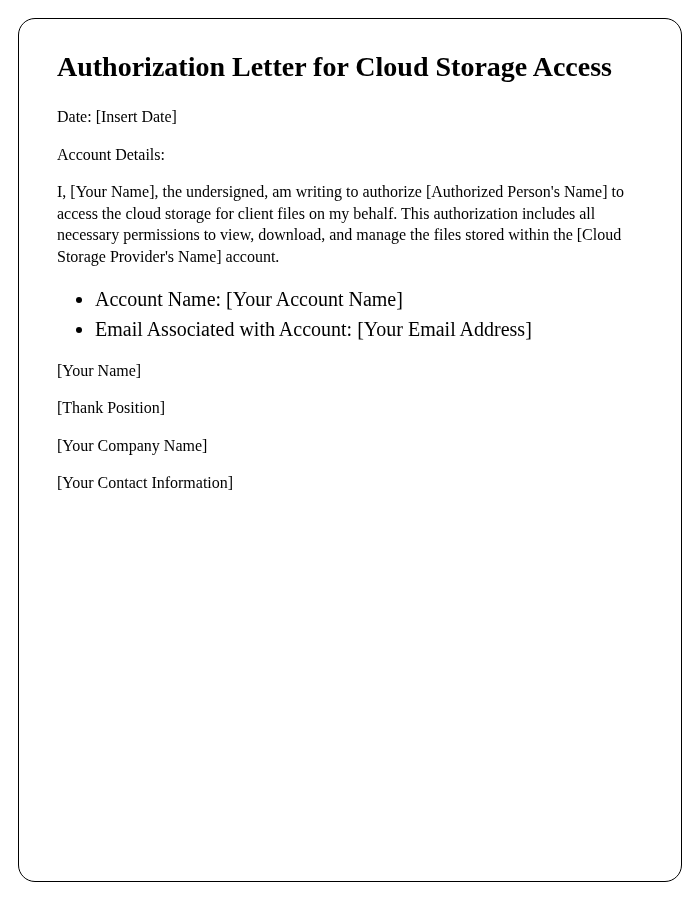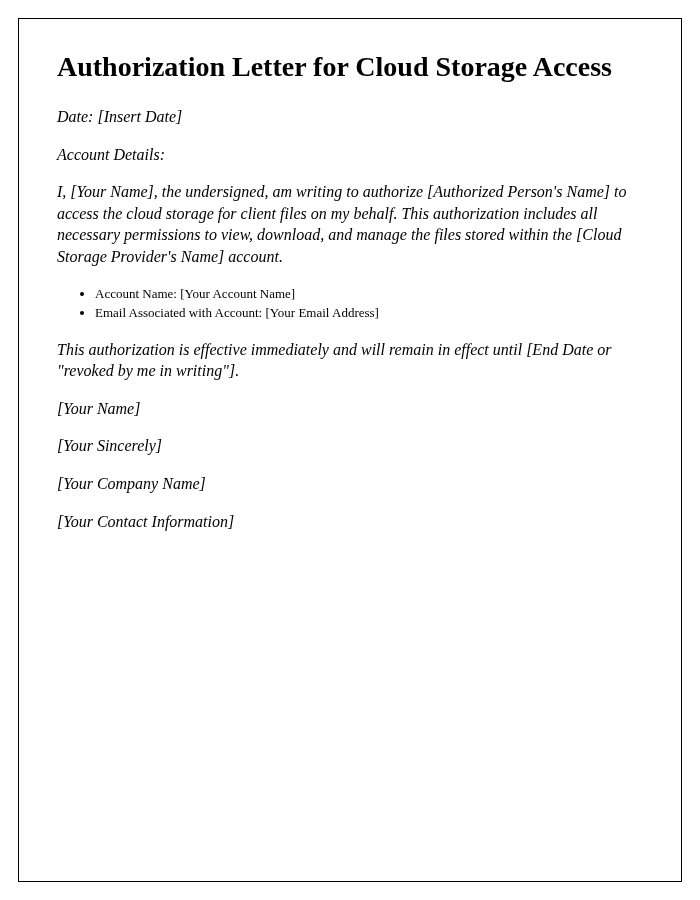--- a/index.html
+++ b/index.html
@@ -1,18 +1,19 @@
 <!DOCTYPE html>
 <html><head>
   <meta charset="utf-8">
   <style>
     * {
       margin: 0;
       padding: 0;
       box-sizing: border-box;
+      border-radius: 17px;
     }
     body {
       font-family: "Times New Roman", Times, serif;
       background: #fff;
       width: 700px;
       height: 900px;
       padding: 18px;
     }
     .document-frame {
       border: 1px solid #000;
@@ -23,28 +24,27 @@
     h1 {
       font-size: 28px;
       font-weight: bold;
       margin-bottom: 22px;
       line-height: 1.25;
     }
     p {
       font-size: 16px;
       line-height: 1.35;
       margin-bottom: 16px;
-      font-style: italic;
     }
     ul {
       margin-left: 38px;
       margin-bottom: 16px;
     }
     li {
-      font-size: 13px;
+      font-size: 20px;
       line-height: 1.5;
       list-style-type: disc;
       font-family: Liberation Serif, serif;
     }
     .sig-block p {
       margin-bottom: 16px;
     }
   </style>
 </head>
 <body>
@@ -57,22 +57,21 @@
 
   <p>Account Details:</p>
 
   <p>I, [Your Name], the undersigned, am writing to authorize [Authorized Person's Name] to access the cloud storage for client files on my behalf. This authorization includes all necessary permissions to view, download, and manage the files stored within the [Cloud Storage Provider's Name] account.</p>
 
   <ul>
     <li>Account Name: [Your Account Name]</li>
     <li>Email Associated with Account: [Your Email Address]</li>
   </ul>
 
-  <p>This authorization is effective immediately and will remain in effect until [End Date or "revoked by me in writing"].</p>
 
 
   <div class="sig-block">
     <p>[Your Name]</p>
-    <p>[Your Sincerely]</p>
+    <p>[Thank Position]</p>
     <p>[Your Company Name]</p>
     <p>[Your Contact Information]</p>
   </div>
 </div>
 
 </body></html>

